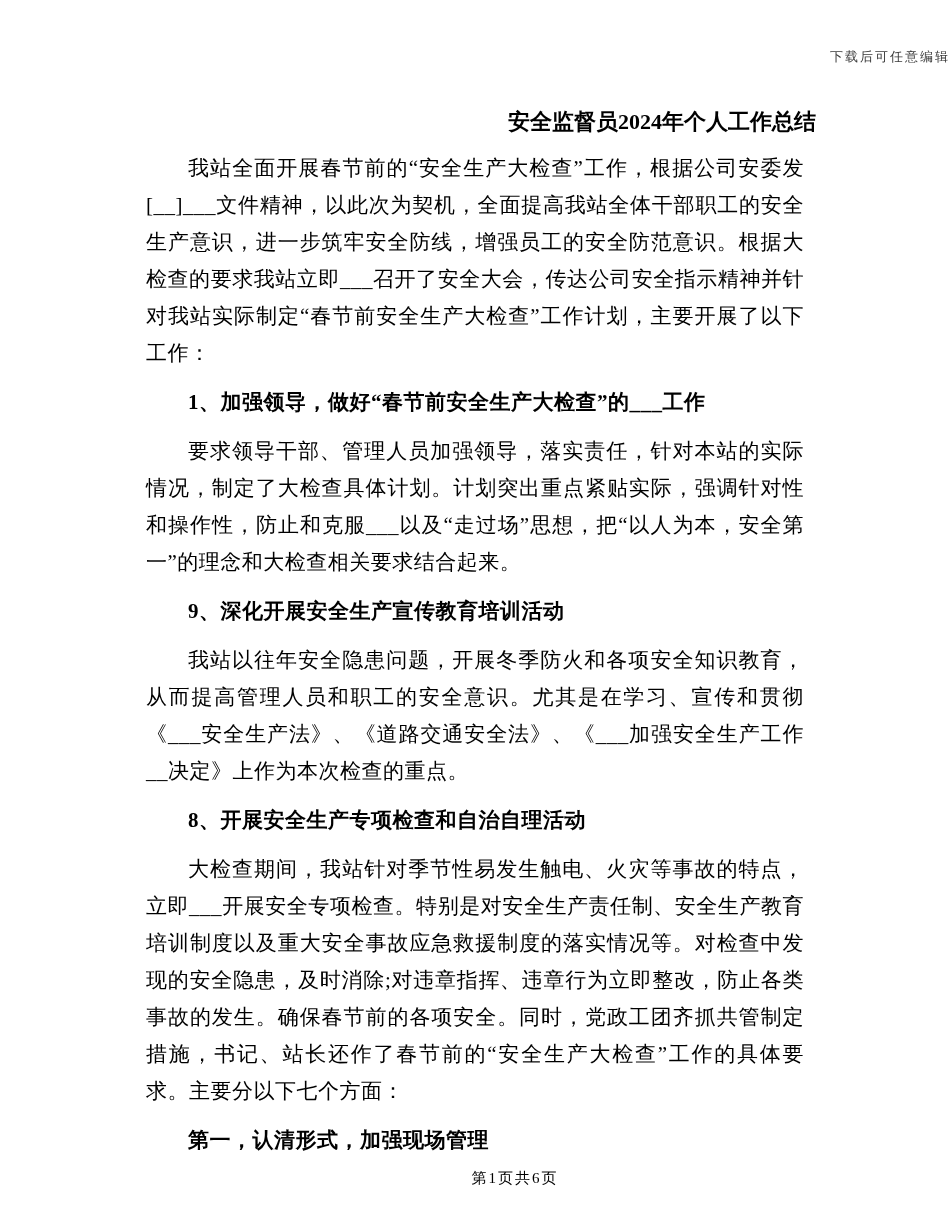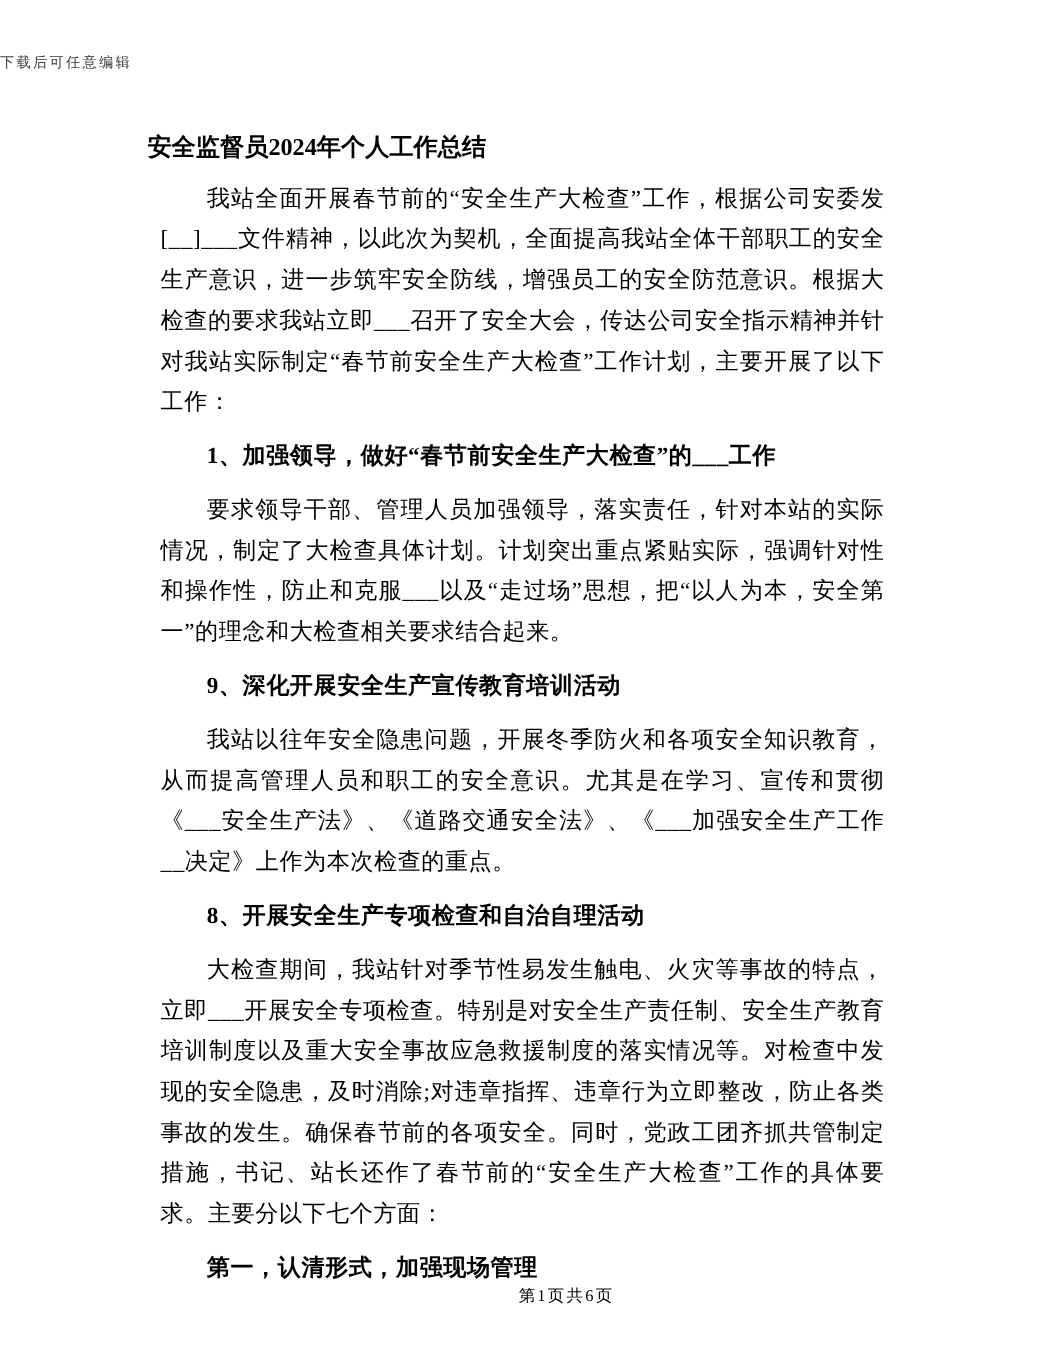--- a/index.html
+++ b/index.html
@@ -13,34 +13,34 @@
     color: #000000;
     font-family: "Liberation Serif", "DejaVu Serif", serif;
     position: relative;
     overflow: hidden;
   }
   .watermark {
     position: absolute;
     top: 48px;
     left: 0;
     width: 100%;
-    text-align: left;
+    text-align: right;
     font-size: 13px;
     color: #3a3a3a;
     letter-spacing: 2px;
   }
   .content {
     padding: 102px 134px 0 134px;
   }
   .title {
-    text-align: left;
+    text-align: right;
     font-weight: bold;
     font-size: 22px;
     line-height: 32px;
-    margin: 16px 0 10px 0;
+    margin: 4px 0 10px 0;
   }
   .para {
     font-size: 21px;
     line-height: 37px;
     text-align: justify;
     text-indent: 2em;
     margin: 12px;
     letter-spacing: 0.5px;
   }
   .heading {

